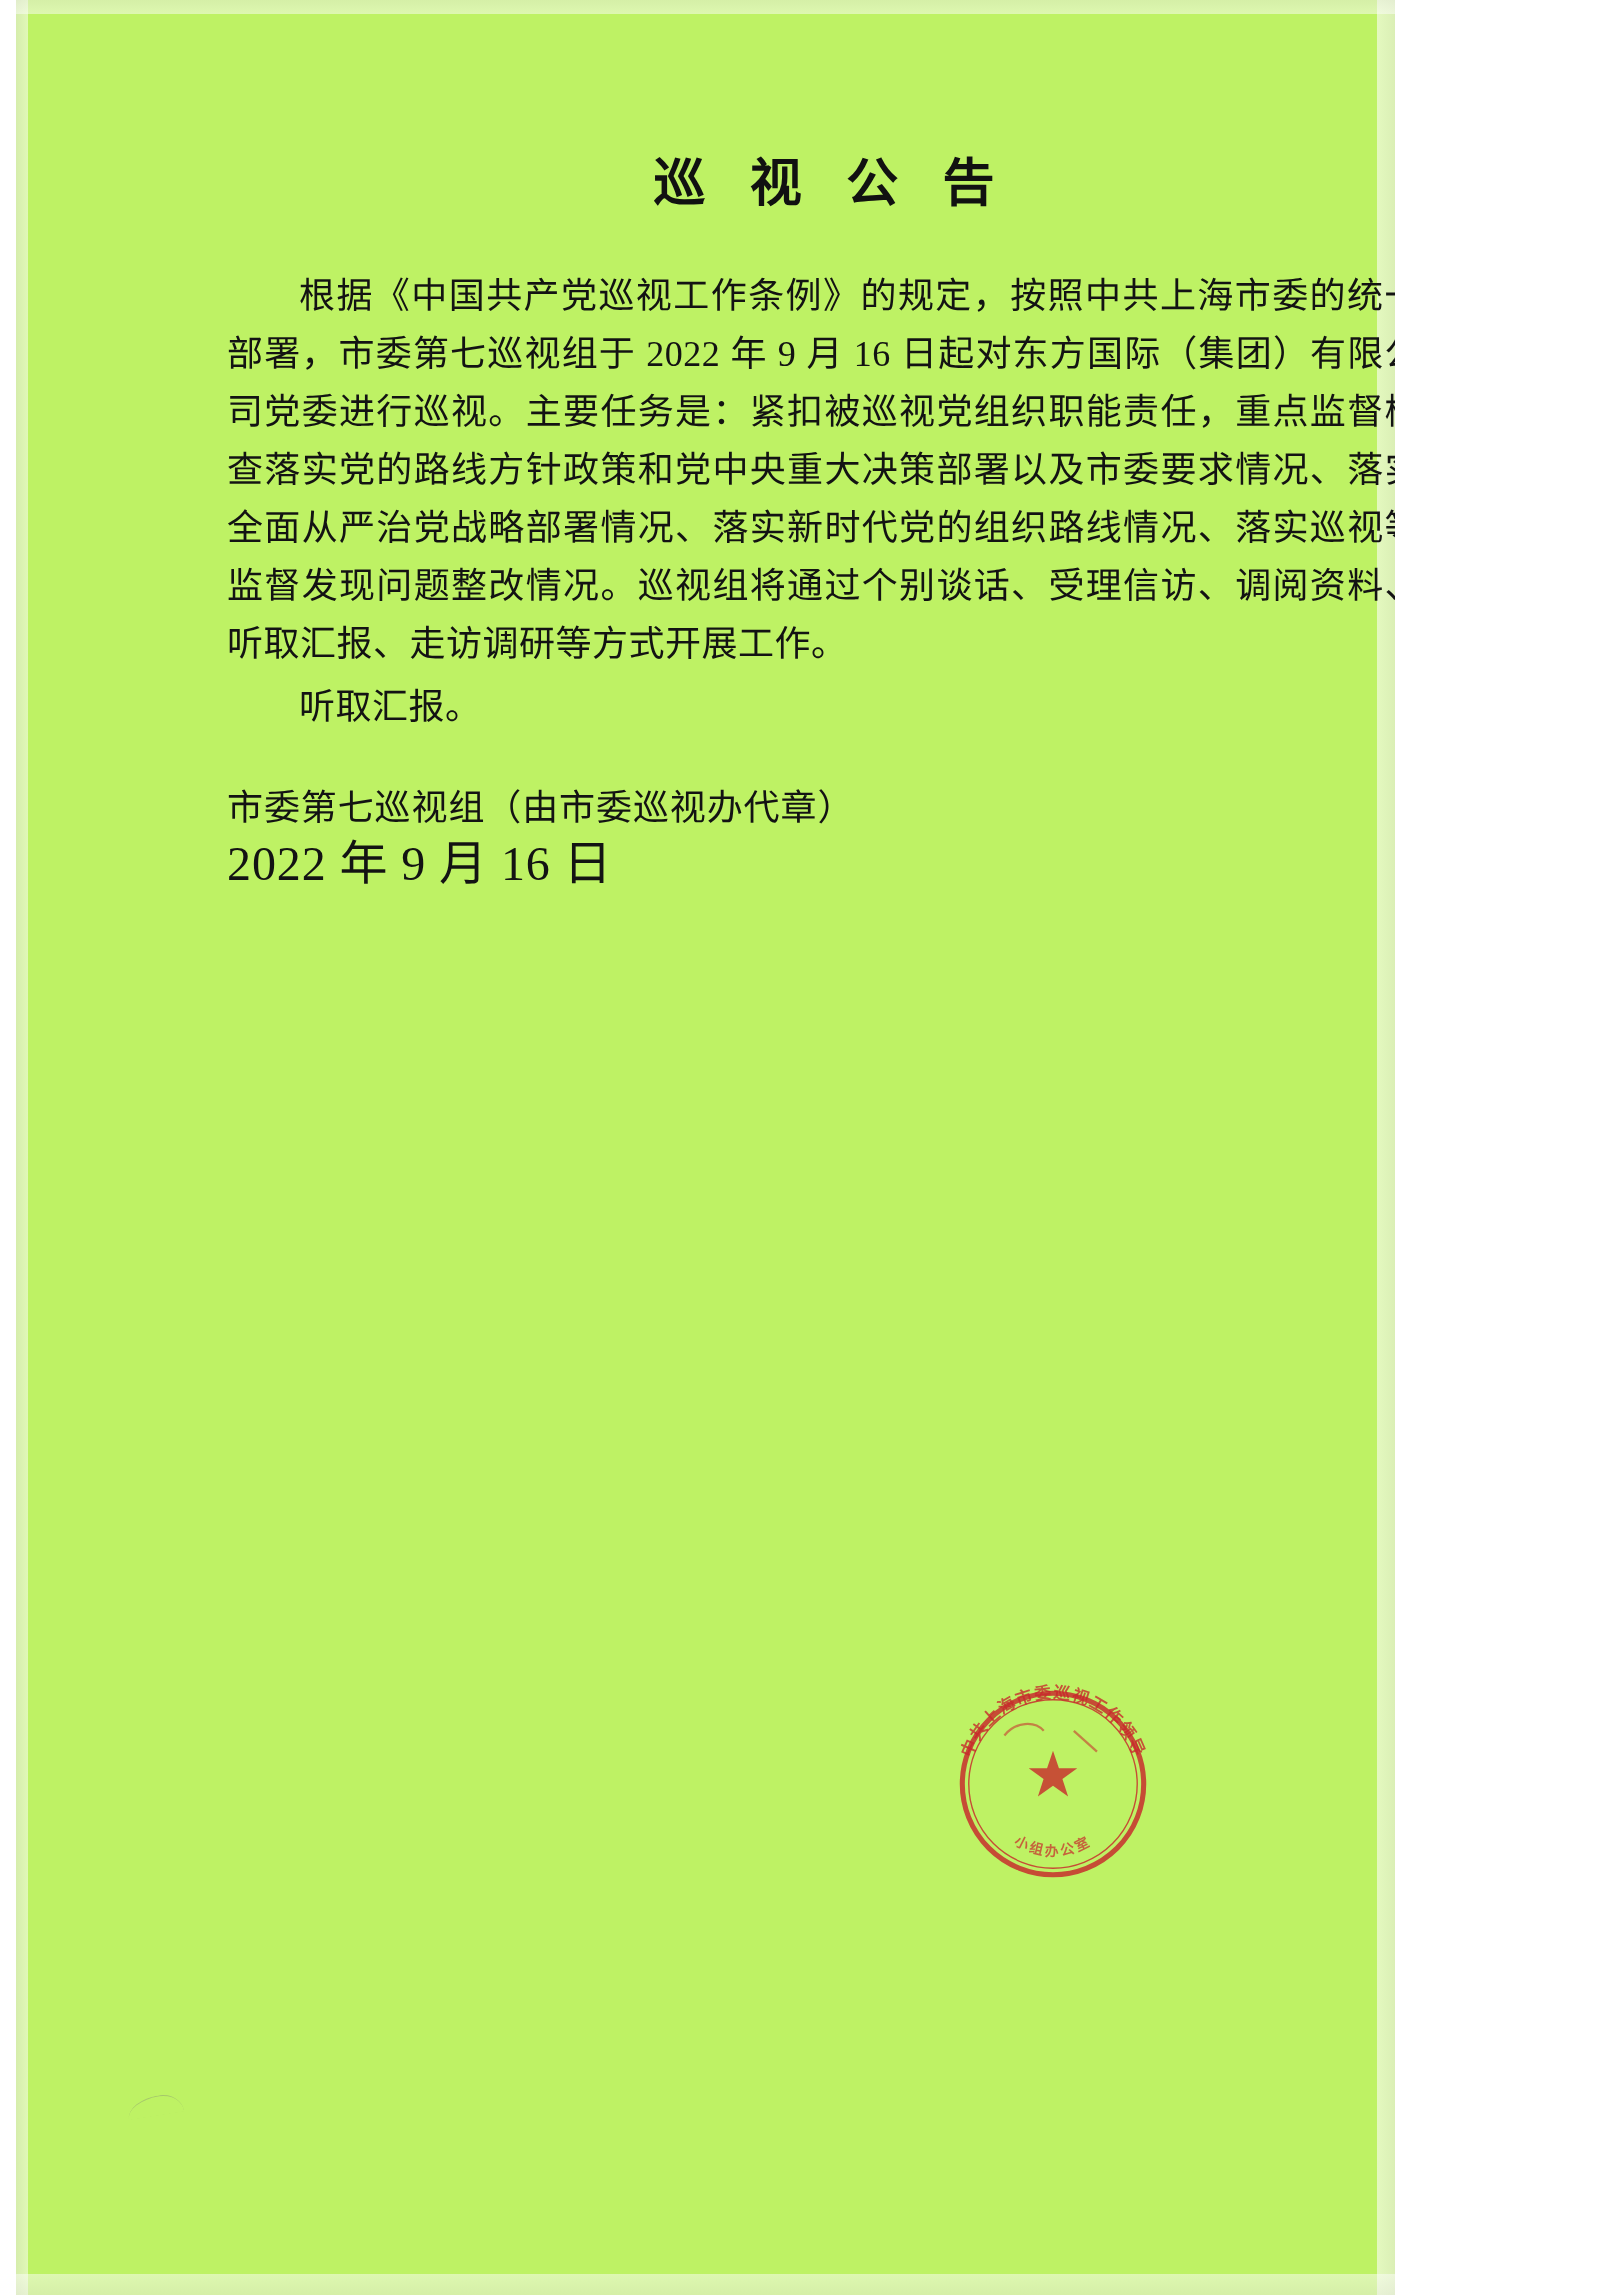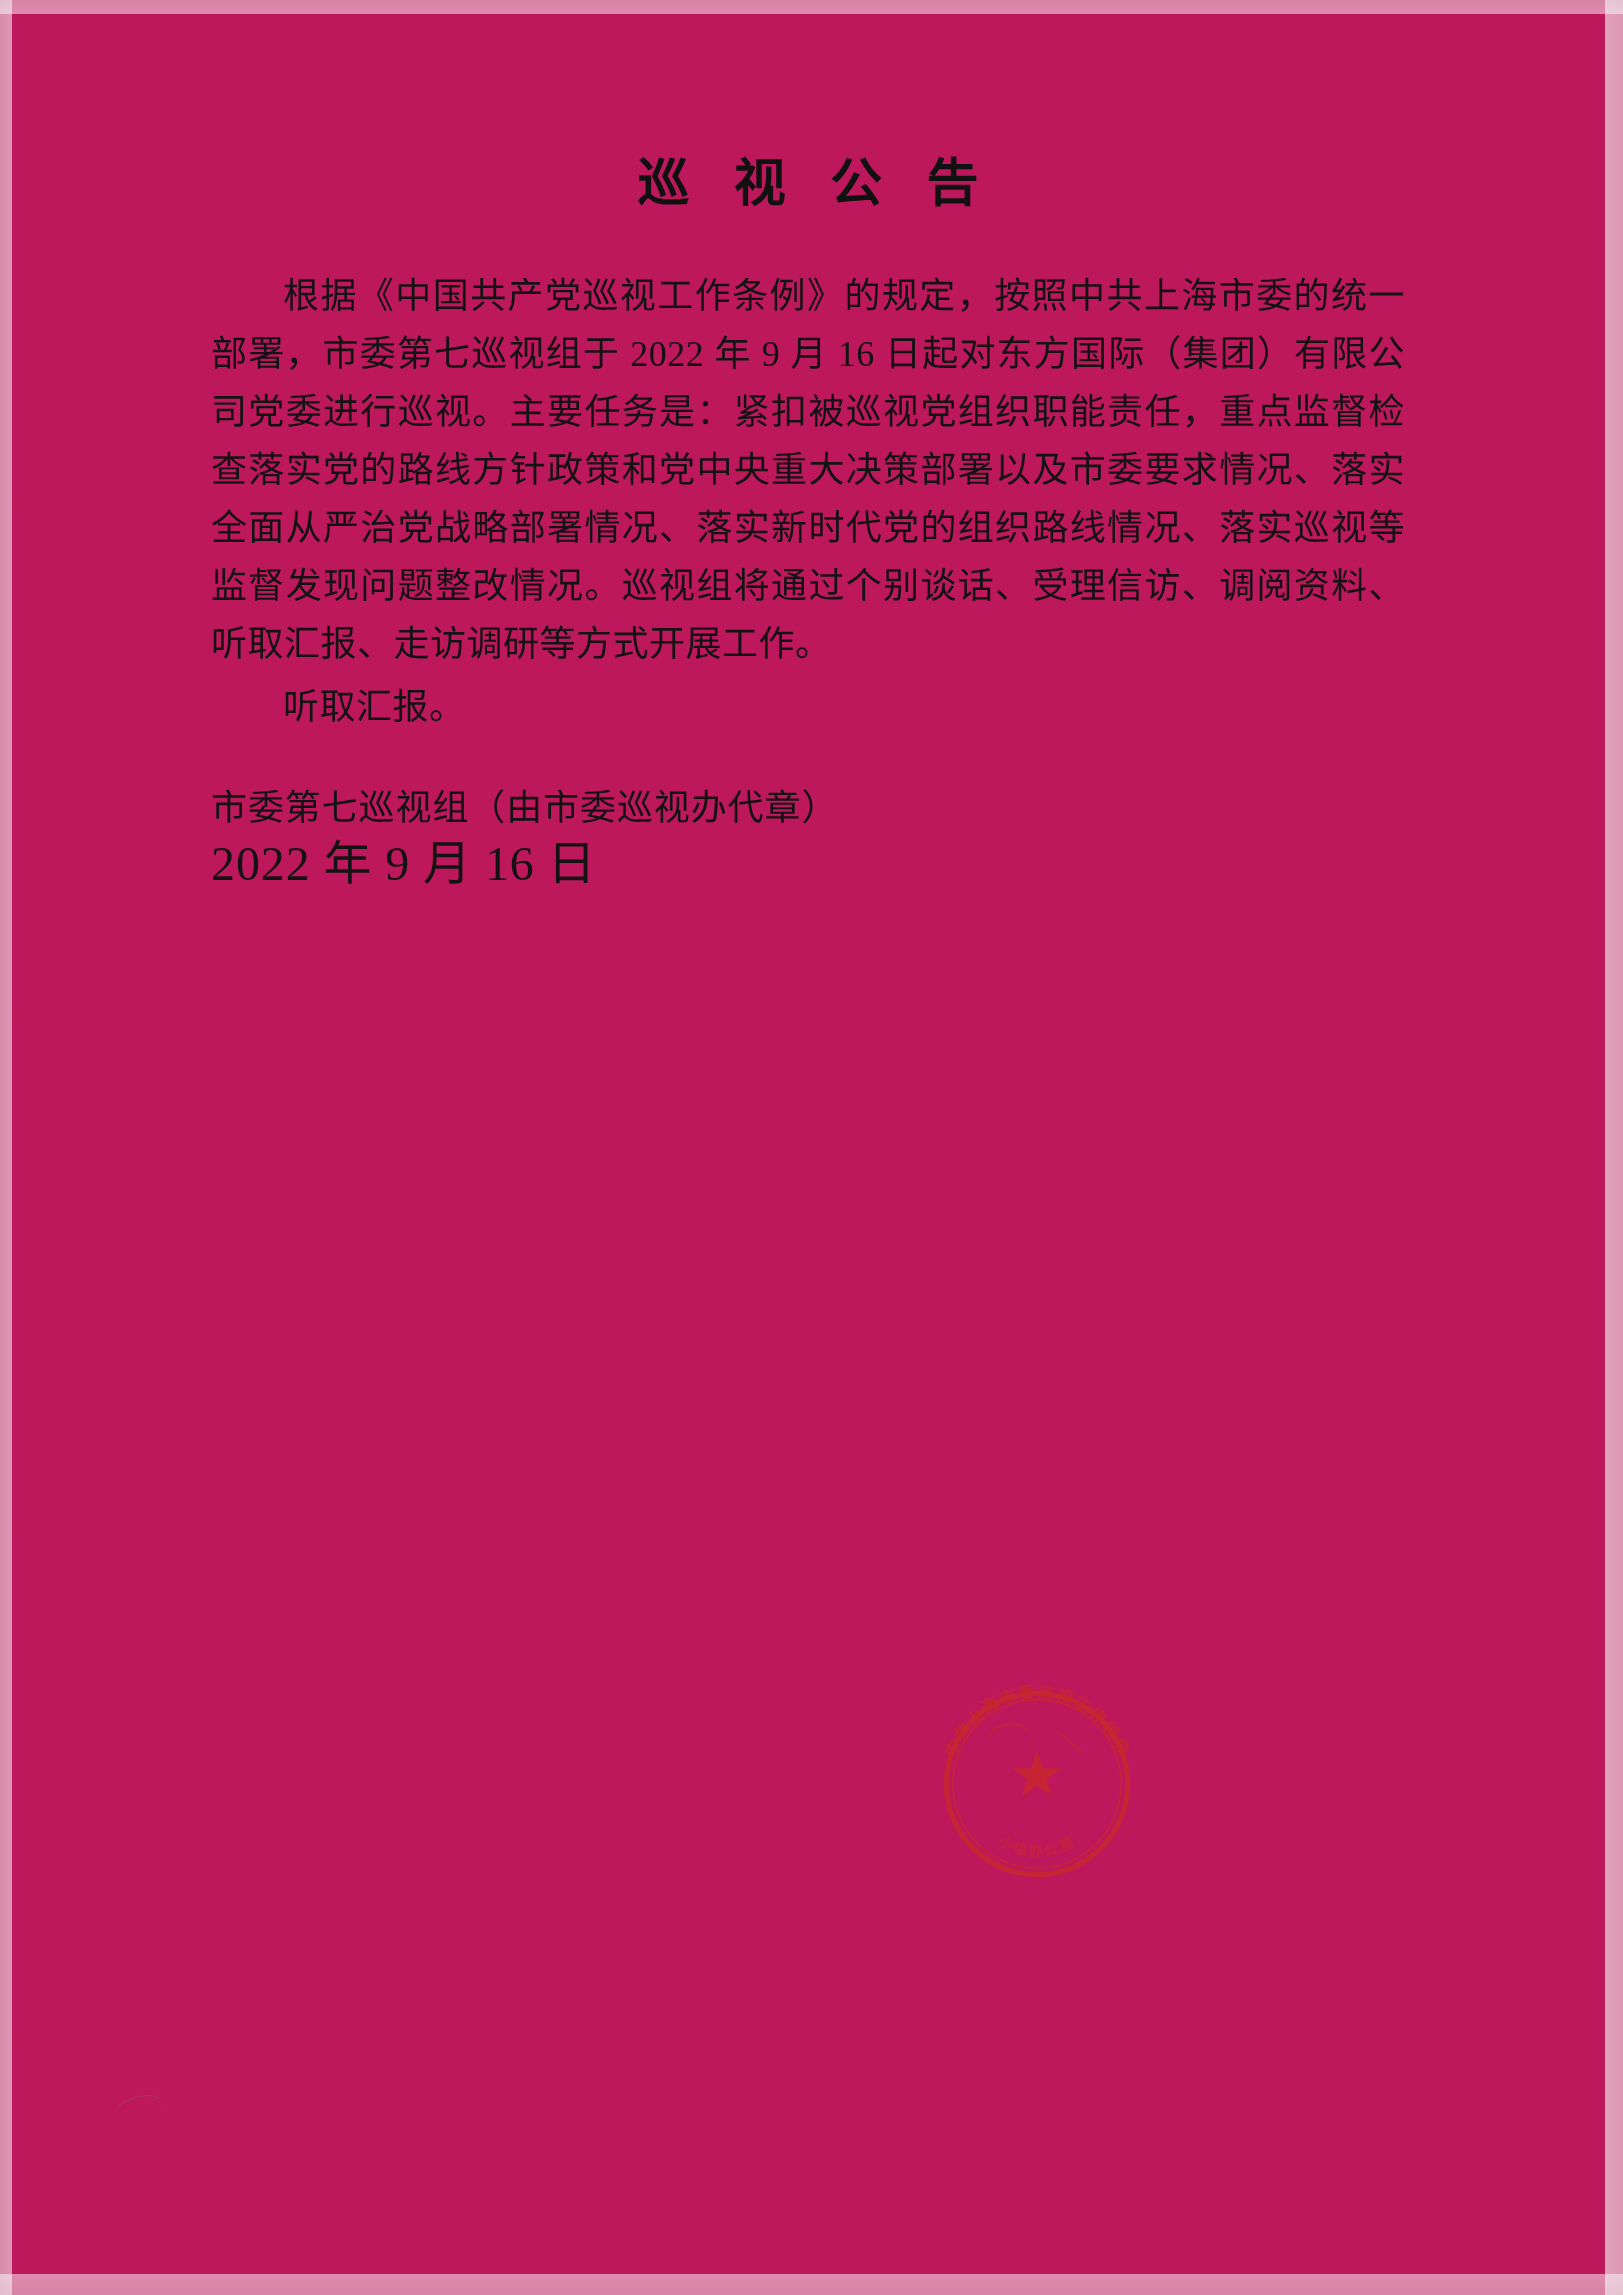--- a/index.html
+++ b/index.html
@@ -6,24 +6,25 @@
     margin: 0;
     padding: 0;
     background: #ffffff;
   }
   body {
     font-family: "Liberation Serif", "DejaVu Serif", serif;
     color: #141414;
   }
   .page {
     position: relative;
-    width: 1623px;
+    width: 1379px;
     height: 2295px;
-    background: #be185d;
+    background: #bef264;
     overflow: hidden;
+    margin-left: 16px;
   }
   
   .scan-edge-left {
     position: absolute;
     left: 0; top: 0;
     width: 12px; height: 2295px;
     background: linear-gradient(to right, #e9e9e6 0%, #fdfdfc 100%);
     opacity: .55;
   }
   .scan-edge-right {

